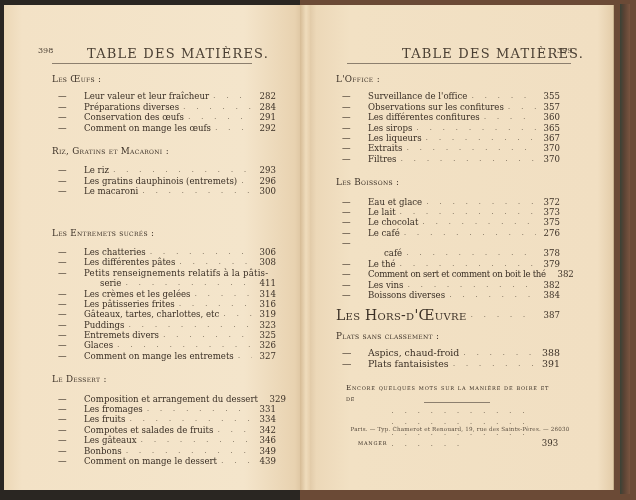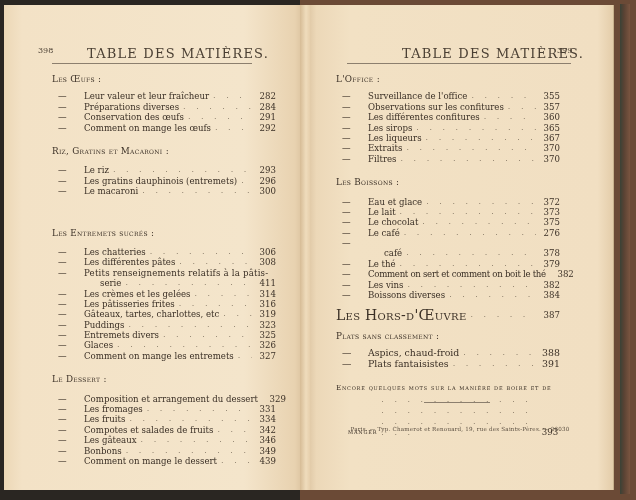--- a/index.html
+++ b/index.html
@@ -59,21 +59,21 @@
     .entry .dots::before { content:". . . . . . . . . . . . . . . . . . . . . . . . . . . . . . . . . . . . . . . . . . . . . . ."; }
     .entry .pg { flex:none; width:20px; text-align:right; }
     .entry.cont .label { padding-left:16px; }
     .entry.nodash .dash { visibility:hidden; }
     .sec { }
     .lone-entry { display:flex; align-items:flex-end; white-space:nowrap; }
     .lone-entry .label { font-variant:small-caps; font-size:14px; letter-spacing:0.3px; }
     .lone-entry .dots { flex:1; overflow:hidden; margin:0 4px; letter-spacing:4px; font-size:8px; color:#6a5d4d; }
     .lone-entry .dots::before { content:". . . . . . . . . . . . . . . . . . . . . . . . . . . . . . . . . . . . . . . . ."; }
     .lone-entry .pg { width:20px; text-align:right; }
-    .closing { font-variant:small-caps; font-size:7px; letter-spacing:0.8px; line-height:11px; }
+    .closing { font-variant:small-caps; font-size:7px; letter-spacing:0.8px; line-height:11px;margin-left:10px; }
     .closing-line2 { display:flex; align-items:flex-end; padding-left:12px; }
     .closing-line2 .dots { flex:1; overflow:hidden; margin:0 4px; letter-spacing:4px; font-size:8px; color:#6a5d4d; }
     .closing-line2 .dots::before { content:". . . . . . . . . . . . . . . . . . . . . . . . . . . . . . . . . . . . . . ."; }
     .closing-line2 .pg { width:20px; text-align:center; font-size:8.6px; letter-spacing:0; font-variant:normal; }
     .end-rule {
       position:absolute; left:424px; top:402px; width:66px; border-top:1px solid #8c7f6e;
     }
     .imprint {
       position:absolute; left:345px; top:426px; width:230px; text-align:center;
       font-size:5.6px; color:#5a4e40; letter-spacing:0.2px; white-space:nowrap;

